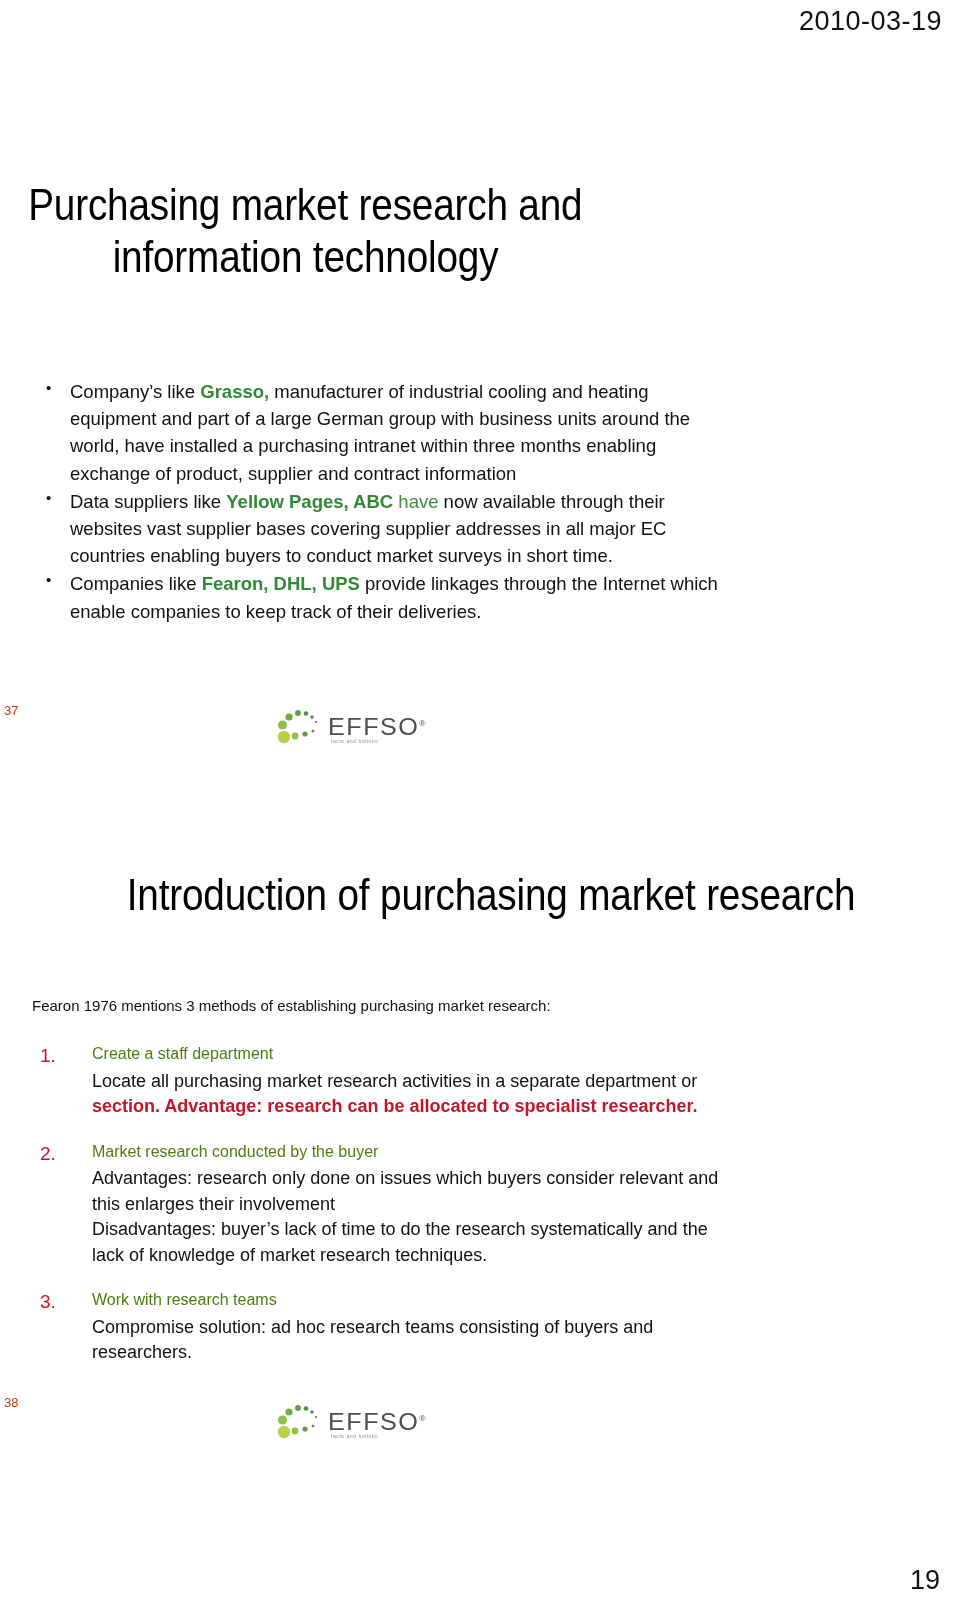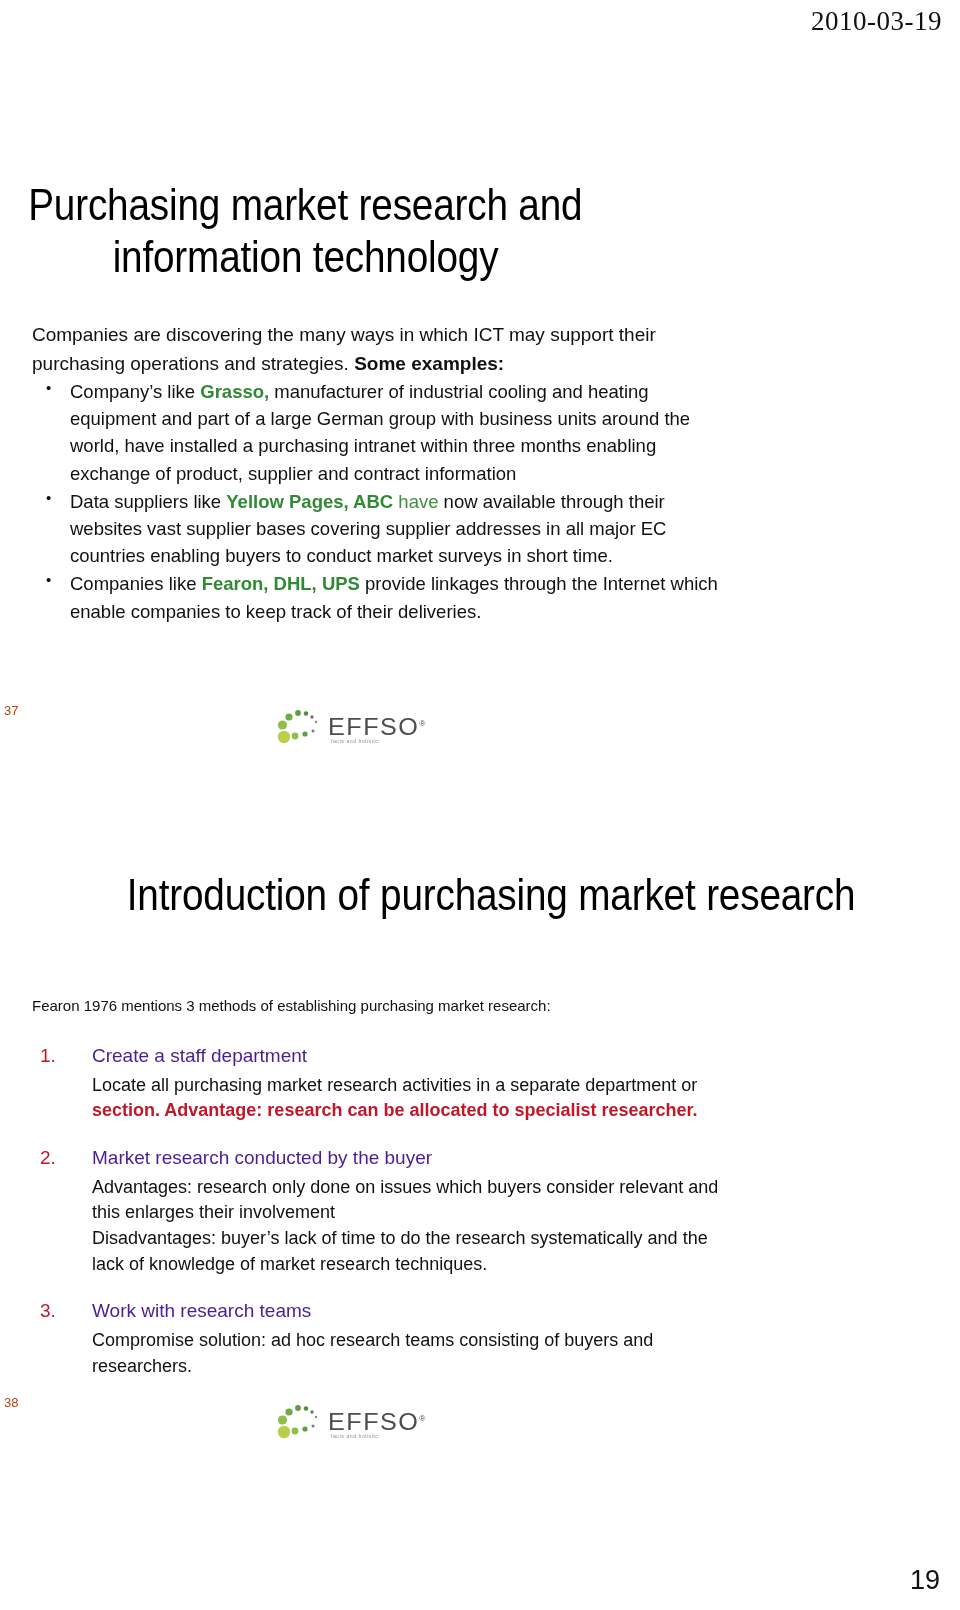--- a/index.html
+++ b/index.html
@@ -17,21 +17,21 @@
   }
 
   
   .doc-header {
     position: absolute;
     top: 6px;
     right: 18px;
     font-size: 27px;
     letter-spacing: 0.5px;
     color: #111111;
-    font-family: Liberation Serif, serif;
+    font-family: Liberation Sans, sans-serif;
   }
 
   
   .slide {
     position: absolute;
     left: 0;
     width: 764px;
   }
   #slide-1 { top: 150px; height: 620px; }
   #slide-2 { top: 840px; height: 620px; }
@@ -122,22 +122,22 @@
     margin-bottom: 20px;
   }
   ol.numbered > li .num {
     position: absolute;
     left: 6px;
     top: 0;
     font-size: 19px;
     color: #c0172a;
   }
   ol.numbered > li .head {
-    font-size: 19px;
-    color: #4c1d95;
+    font-size: 16px;
+    color: #4d7c0f;
     display: block;
     margin-bottom: 3px;
   }
   ol.numbered > li .sub {
     display: block;
     font-size: 18px;
     line-height: 1.42;
     color: #111111;
   }
   ol.numbered > li .sub .red { color: #c0172a; font-weight: bold; }
@@ -218,21 +218,20 @@
 
 <div class="doc-header">2010-03-19</div>
 
 <section class="slide" id="slide-1">
 
   <h1 class="slide-title">
     <span class="l1">Purchasing market research and</span>
     <span class="l2">information technology</span>
   </h1>
 
-  <p class="intro-para slide-body"><span>Companies are discovering the many ways in which ICT may support their purchasing operations and strategies. </span><span class="tail">Some examples:</span></p>
 
   <ul class="bullets slide-body">
     <li><span>Company’s like </span><span class="green-b">Grasso,</span><span> manufacturer of industrial cooling and heating equipment and part of a large German group with business units around the world, have installed a purchasing intranet within three months enabling exchange of product, supplier and contract information</span></li>
     <li><span>Data suppliers like </span><span class="green-b">Yellow Pages, ABC</span><span class="green"> have</span><span> now available through their websites vast supplier bases covering supplier addresses in all major EC countries enabling buyers to conduct market surveys in short time.</span></li>
     <li><span>Companies like </span><span class="green-b">Fearon, DHL, UPS</span><span> provide linkages through the Internet which enable companies to keep track of their deliveries.</span></li>
   </ul>
 
   <div class="slide-num">37</div>
 
   <div class="effso-logo">

